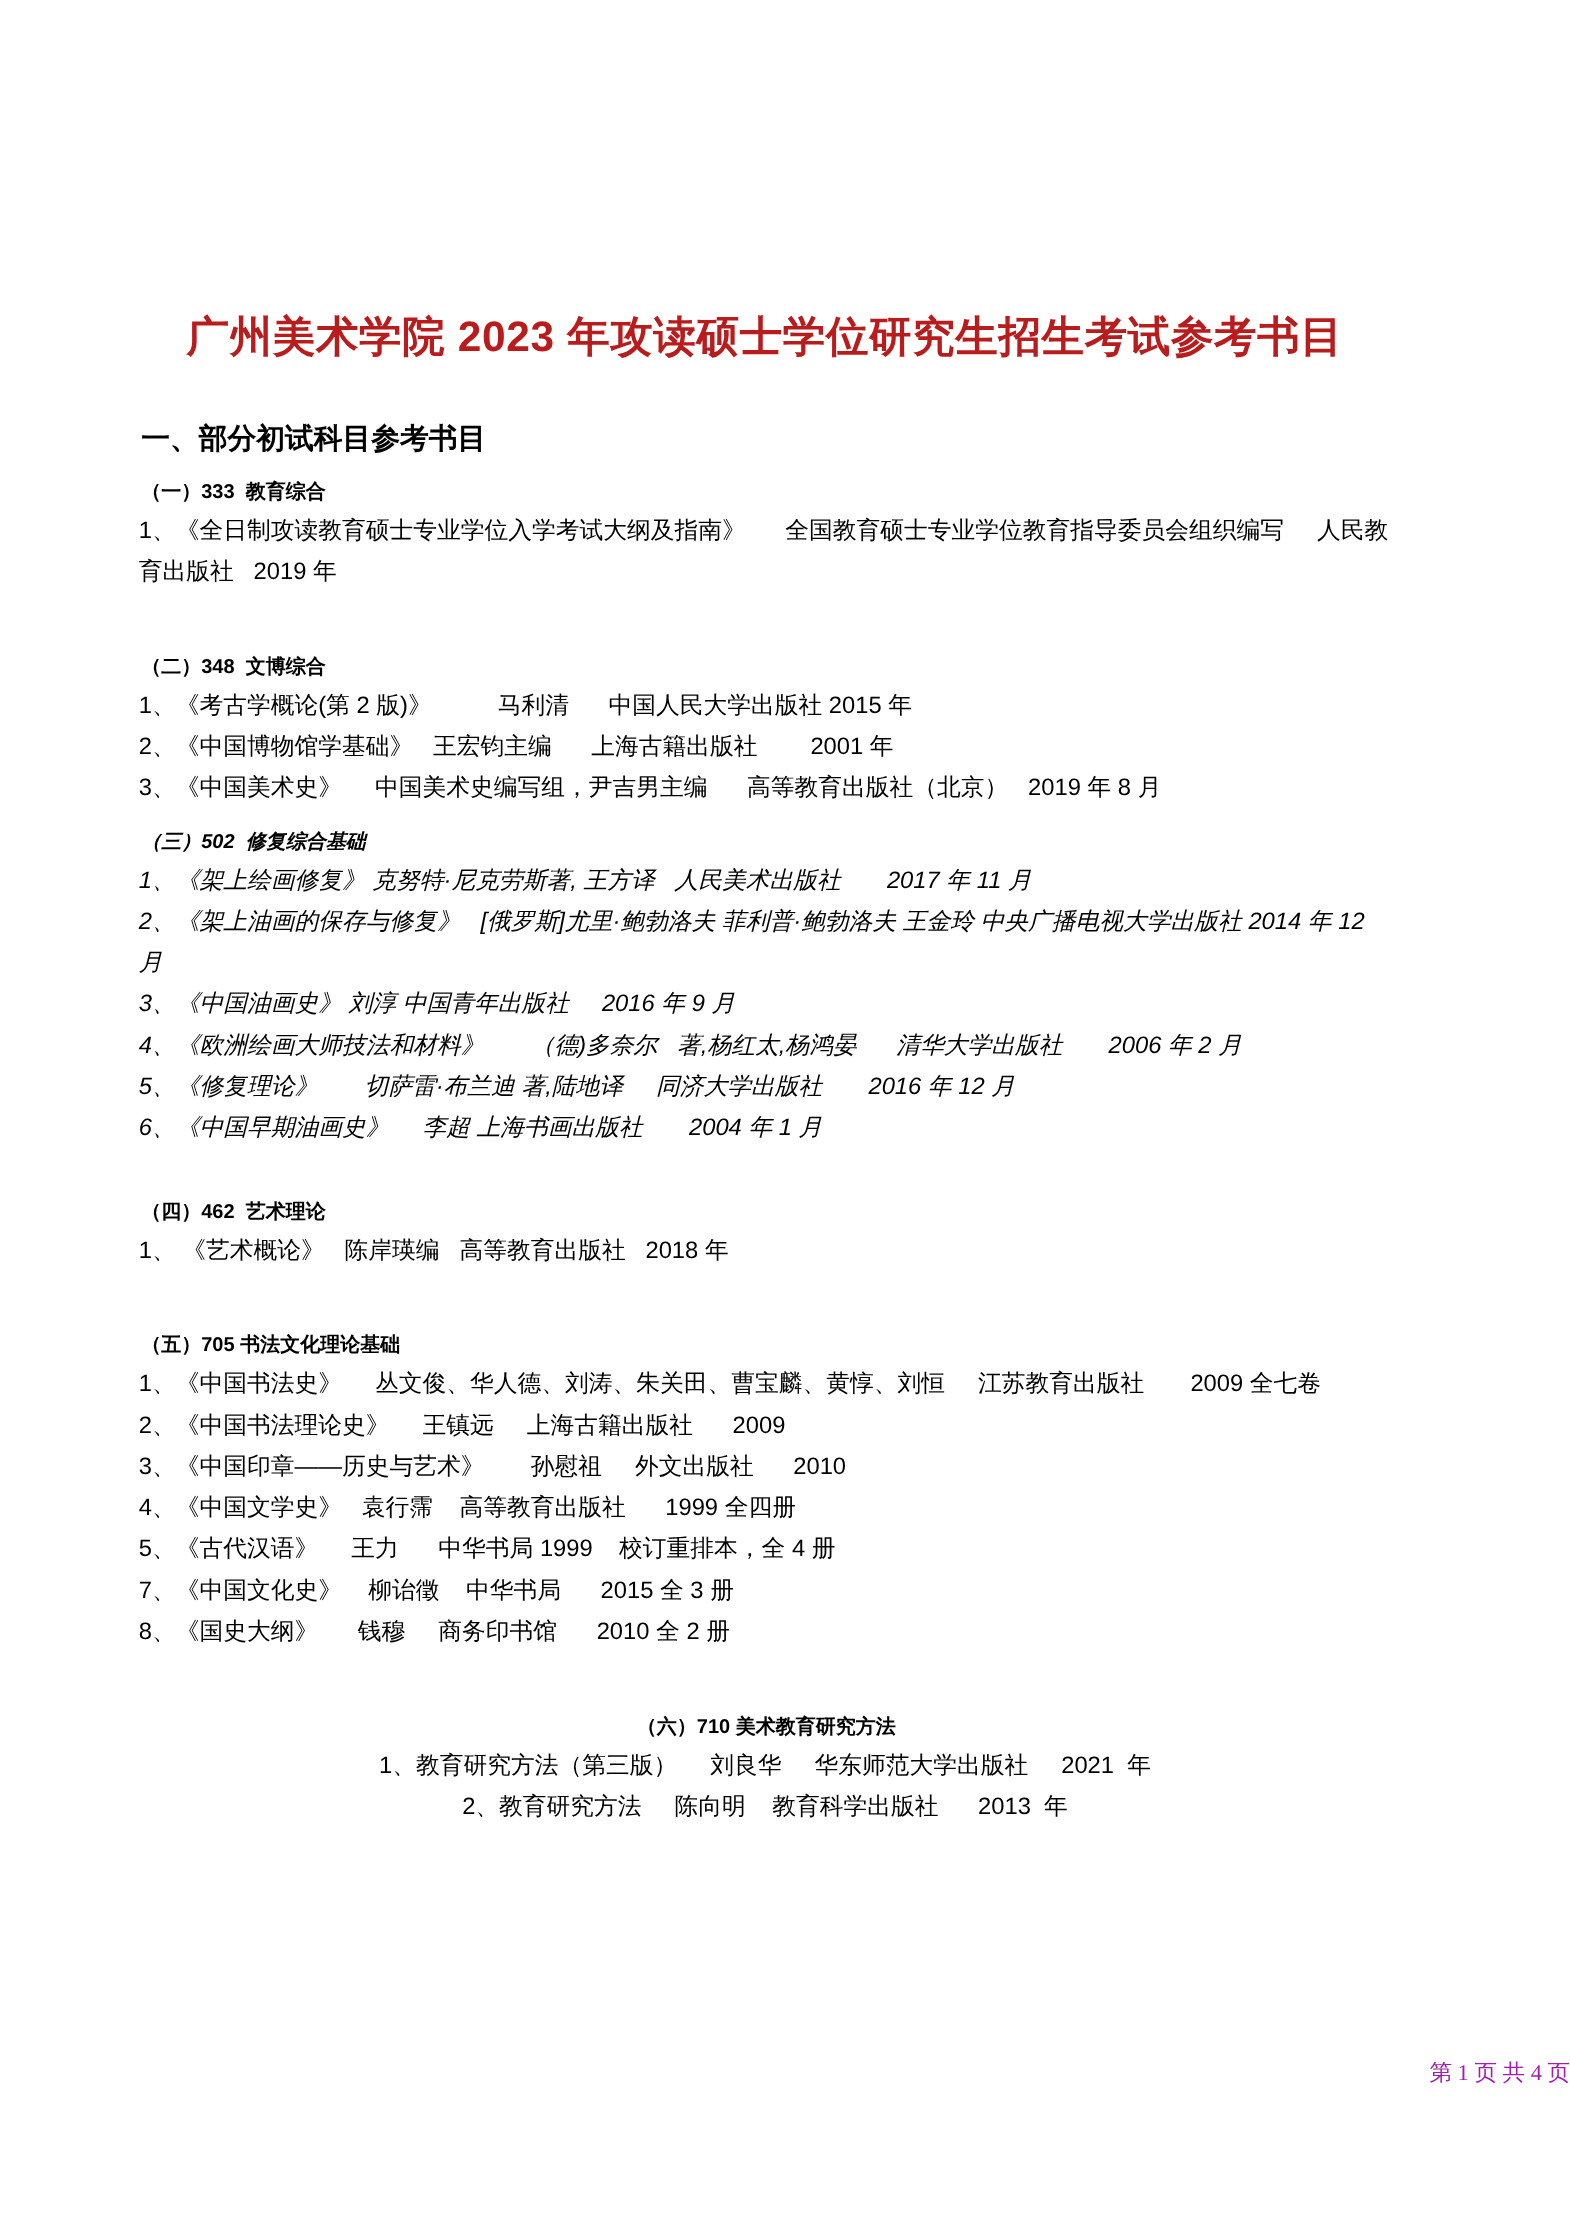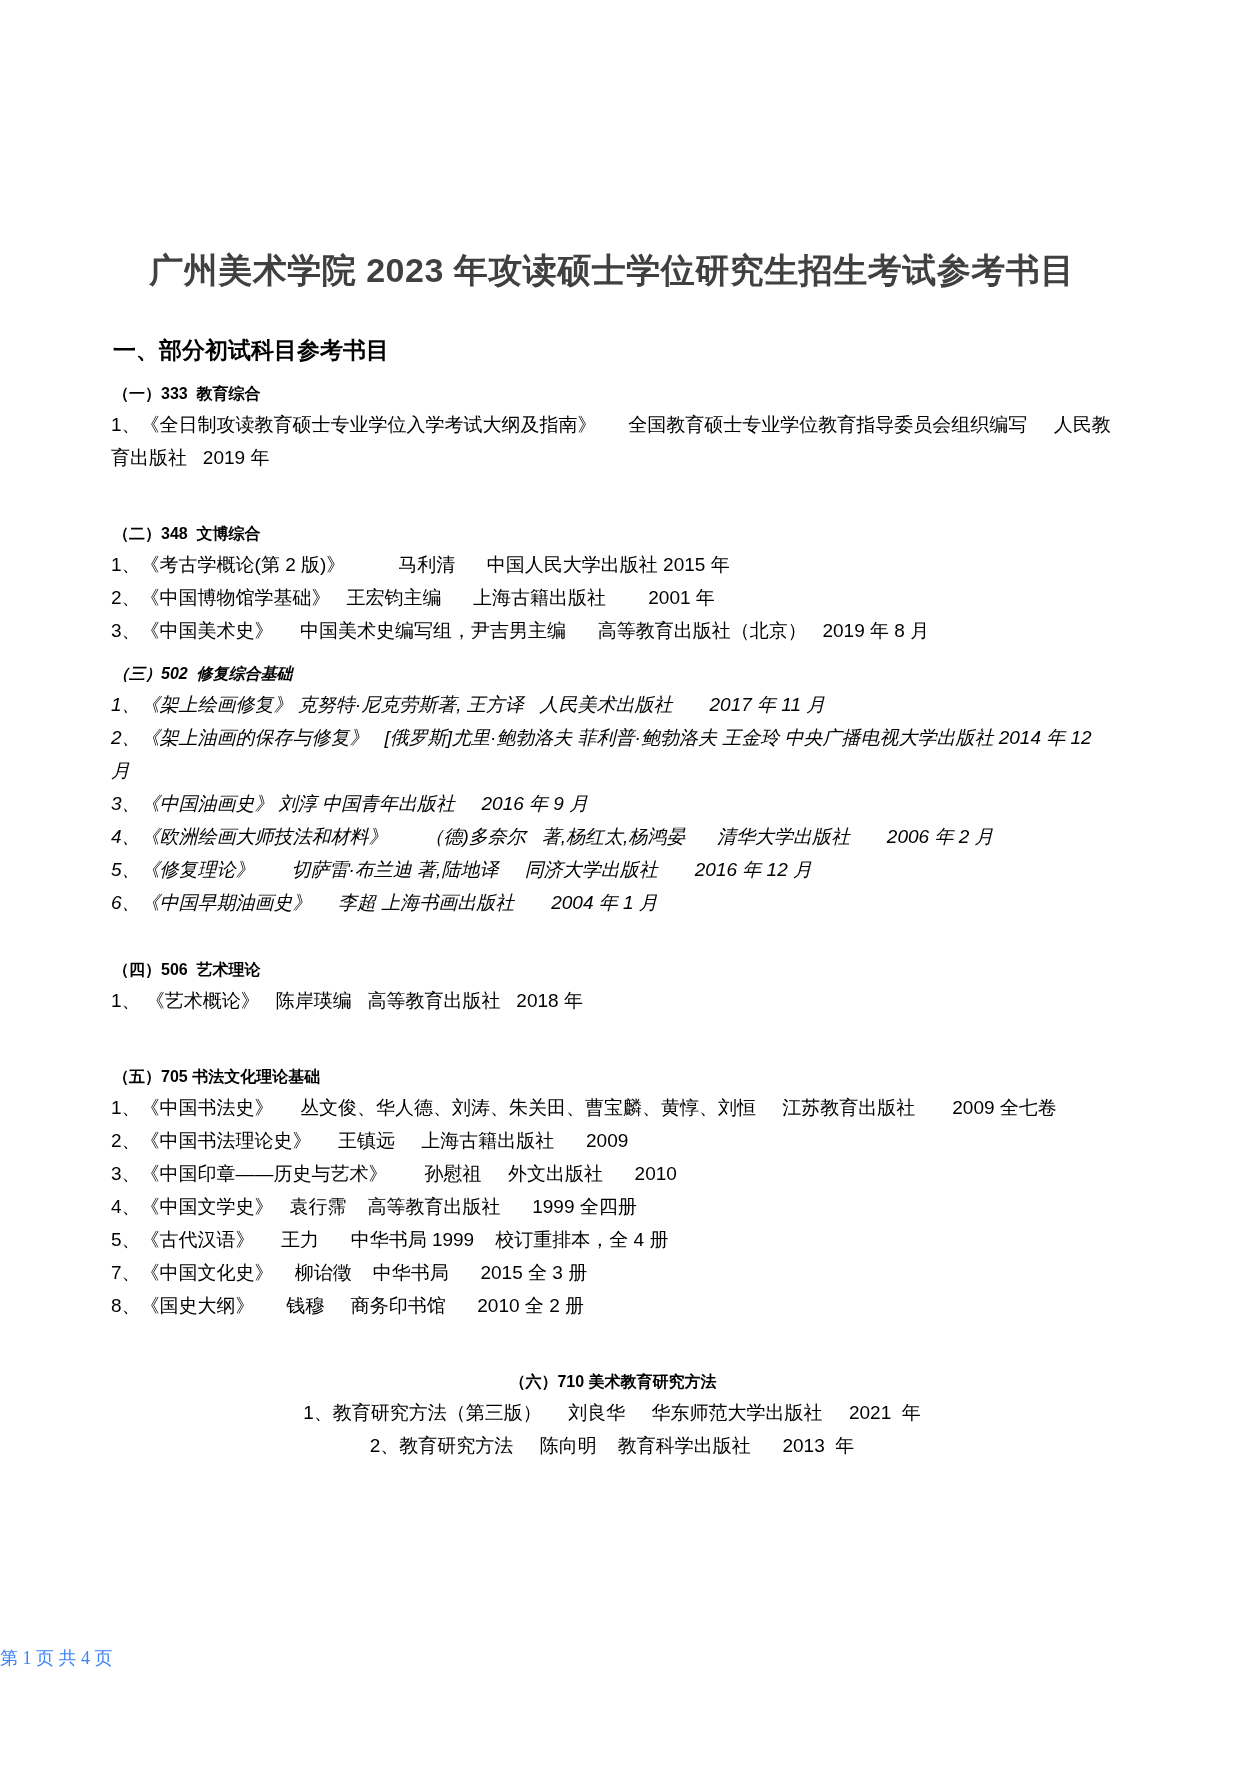--- a/index.html
+++ b/index.html
@@ -23,21 +23,21 @@
   .content {
     margin-left: 111px;
     width: 1002px;
   }
   h1.doc-title {
     margin: 0;
     padding-top: 253px;
     font-size: 34px;
     line-height: 1;
     font-weight: 700;
-    color: #404040;
+    color: #b91c1c;
     text-align: center;
     white-space: nowrap;
     letter-spacing: 0.5px;
   }
   h2.part-heading {
     margin: 52px 0 0 2px;
     font-size: 23px;
     line-height: 1;
     font-weight: 700;
     color: #000000;
@@ -64,25 +64,25 @@
   .sec-2 { margin-top: 52px; }
   .sec-3 { margin-top: 19px; font-style: italic; }
   .sec-4 { margin-top: 43px; }
   .sec-5 { margin-top: 52px; }
   .sec-6 { margin-top: 52px; text-align: center; }
   footer.page-footer {
     position: absolute;
     top: 1646px;
     left: 0;
     width: 1256px;
-    text-align: left;
+    text-align: right;
     font-family: "Liberation Serif", "DejaVu Serif", serif;
     font-size: 18px;
     line-height: 1.4;
-    color: #3b82f6;
+    color: #a21caf;
     white-space: pre-wrap;
   }
 </style>
 </head>
 <body>
 
 <div class="page">
   <div class="content">
 
     <h1 class="doc-title">广州美术学院 2023 年攻读硕士学位研究生招生考试参考书目</h1>
@@ -105,21 +105,21 @@
       <h3>（三）502  修复综合基础</h3>
       <p class="item">1、《架上绘画修复》 克努特·尼克劳斯著, 王方译   人民美术出版社       2017 年 11 月</p>
       <p class="item">2、《架上油画的保存与修复》   [俄罗斯]尤里·鲍勃洛夫 菲利普·鲍勃洛夫 王金玲 中央广播电视大学出版社 2014 年 12 月</p>
       <p class="item">3、《中国油画史》 刘淳 中国青年出版社     2016 年 9 月</p>
       <p class="item">4、《欧洲绘画大师技法和材料》       （德)多奈尔   著,杨红太,杨鸿晏      清华大学出版社       2006 年 2 月</p>
       <p class="item">5、《修复理论》       切萨雷·布兰迪 著,陆地译     同济大学出版社       2016 年 12 月</p>
       <p class="item">6、《中国早期油画史》     李超 上海书画出版社       2004 年 1 月</p>
     </section>
 
     <section class="subject sec-4">
-      <h3>（四）506  艺术理论</h3>
+      <h3>（四）462  艺术理论</h3>
       <p class="item">1、 《艺术概论》   陈岸瑛编   高等教育出版社   2018 年</p>
     </section>
 
     <section class="subject sec-5">
       <h3>（五）705 书法文化理论基础</h3>
       <p class="item">1、《中国书法史》     丛文俊、华人德、刘涛、朱关田、曹宝麟、黄惇、刘恒     江苏教育出版社       2009 全七卷</p>
       <p class="item">2、《中国书法理论史》     王镇远     上海古籍出版社      2009</p>
       <p class="item">3、《中国印章——历史与艺术》       孙慰祖     外文出版社      2010</p>
       <p class="item">4、《中国文学史》   袁行霈    高等教育出版社      1999 全四册</p>
       <p class="item">5、《古代汉语》     王力      中华书局 1999    校订重排本，全 4 册</p>

